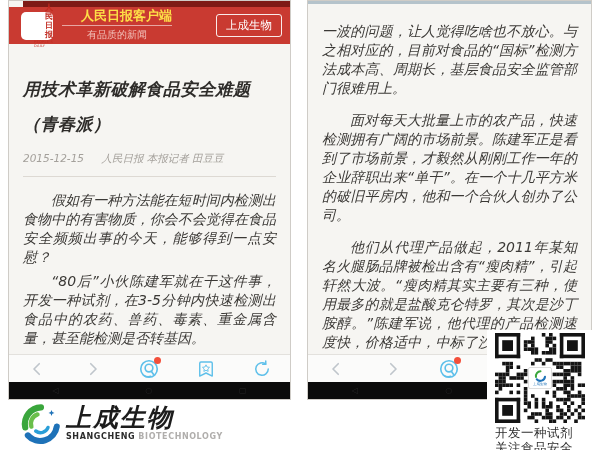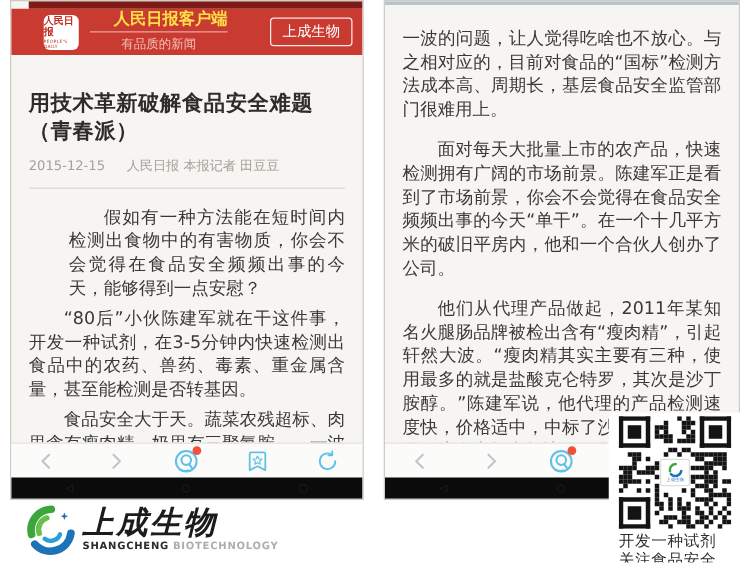--- a/index.html
+++ b/index.html
@@ -13,41 +13,41 @@
   #panel-left  { left:8px;   width:283px; }
   #panel-right { left:307px; width:285px; }
 
   .statusbar-strip { position:absolute; top:0; left:14px; right:0; height:6px; background:#7e1b16; }
   .statusbar-strip2 { position:absolute; top:0; left:0; right:0; height:3px; background:#b5c3cb; }
 
   
   .banner { position:absolute; top:6px; left:0; right:0; height:37px;
     background:#c93a31; display:flex; align-items:center; padding:0 8px; }
   .pd-logo { width:28px; height:28px; background:#fff; border-radius:5px;
-    margin-left:18px; display:flex; flex-direction:column; align-items:flex-start;
-    justify-content:center; gap:1px; flex:none; }
+    margin-left:4px; display:flex; flex-direction:column; align-items:flex-end;
+    justify-content:center; gap:1px; flex:none;padding-left:32px; }
   .pd-logo .cn { color:#c0291f; font-size:8px; font-weight:bold; letter-spacing:0; line-height:9px; }
   .pd-logo .en { color:#c0291f; font-size:3.5px; line-height:4px; letter-spacing:.3px; }
   .banner-text { margin-left:9px; }
   .banner-title { color:#fde047; font-size:13px; font-weight:bold; line-height:14px;text-align:right; }
   .banner-sep { width:110px; height:1px; background:rgba(255,255,255,.55); margin:2px 0; }
   .banner-sub { color:#f2c1ba; font-size:10px; text-align:center; width:110px; }
   .dl-btn { margin-left:auto; color:#fff; border:1px solid rgba(255,255,255,.9);
     border-radius:3px; font-size:11.5px; padding:3px 9px; background:transparent; cursor:pointer; }
 
   
   .article { position:absolute; top:43px; left:0; right:0; bottom:45px;
-    padding:28px 14px 0 14px; overflow:hidden; }
-  .art-title { font-size:17px; font-weight:bold; color:#2e2c2a; line-height:22px; letter-spacing:.5px; }
+    padding:28px 14px 0 14px; overflow:hidden;font-style:italic; }
+  .art-title { font-size:17px; font-weight:bold; color:#2e2c2a; line-height:35px; letter-spacing:.5px; }
   .art-meta { margin-top:10px; font-size:10.5px; color:#a4a09b; }
   .art-meta .src { margin-left:14px; }
   .art-divider { margin-top:10px; border-top:1px solid #ddd9d3; }
   .para { font-size:14px; color:#3b3936; line-height:19px; text-align:justify;
     text-indent:2em; margin-top:5px; }
-  .para.first { margin-top:14px;margin-left:32px; }
+  .para.first { margin-top:14px; }
   .para.no-indent { text-indent:0; margin-top:0; }
   .rp .para { margin-top:13px; }
   #panel-right .article { top:3px; padding-top:5px; }
 
   
   .toolbar { position:absolute; left:0; right:0; bottom:17px; height:28px;
     background:#fbfbfa; border-top:1px solid #e3e1dd;
     display:flex; align-items:center; justify-content:space-around; }
   .tb-icon { width:24px; height:24px; display:flex; align-items:center;
     justify-content:center; position:relative; cursor:pointer; }
@@ -153,21 +153,21 @@
       <span>○</span>
       <span>▢</span>
     </div>
   </div>
 
   <div class="panel rp" id="panel-right">
     <div class="statusbar-strip2"></div>
 
     <div class="article">
       <p class="para no-indent">一波的问题，让人觉得吃啥也不放心。与之相对应的，目前对食品的“国标”检测方法成本高、周期长，基层食品安全监管部门很难用上。</p>
-      <p class="para">面对每天大批量上市的农产品，快速检测拥有广阔的市场前景。陈建军正是看到了市场前景，你会不会觉得在食品安全频频出事的今天“单干”。在一个十几平方米的破旧平房内，他和一个合伙人创办了公司。</p>
+      <p class="para">面对每天大批量上市的农产品，快速检测拥有广阔的市场前景。陈建军正是看到了市场前景，才毅然从刚刚工作一年的企业辞职出来“单干”。在一个十几平方米的破旧平房内，他和一个合伙人创办了公司。</p>
       <p class="para">他们从代理产品做起，2011年某知名火腿肠品牌被检出含有“瘦肉精”，引起轩然大波。“瘦肉精其实主要有三种，使用最多的就是盐酸克仑特罗，其次是沙丁胺醇。”陈建军说，他代理的产品检测速度快，价格适中，中标了沙丁胺醇检测项目，这次中标当年让他销售数百万元。</p>
     </div>
 
     <div class="toolbar">
       <div class="tb-icon">
         <svg width="18" height="18" viewBox="0 0 24 24">
             <polyline points="15,5 8,12 15,19" fill="none" stroke="#bfc5cb" stroke-width="2.2" stroke-linecap="round" stroke-linejoin="round"></polyline>
           </svg>
       </div>
       <div class="tb-icon">

